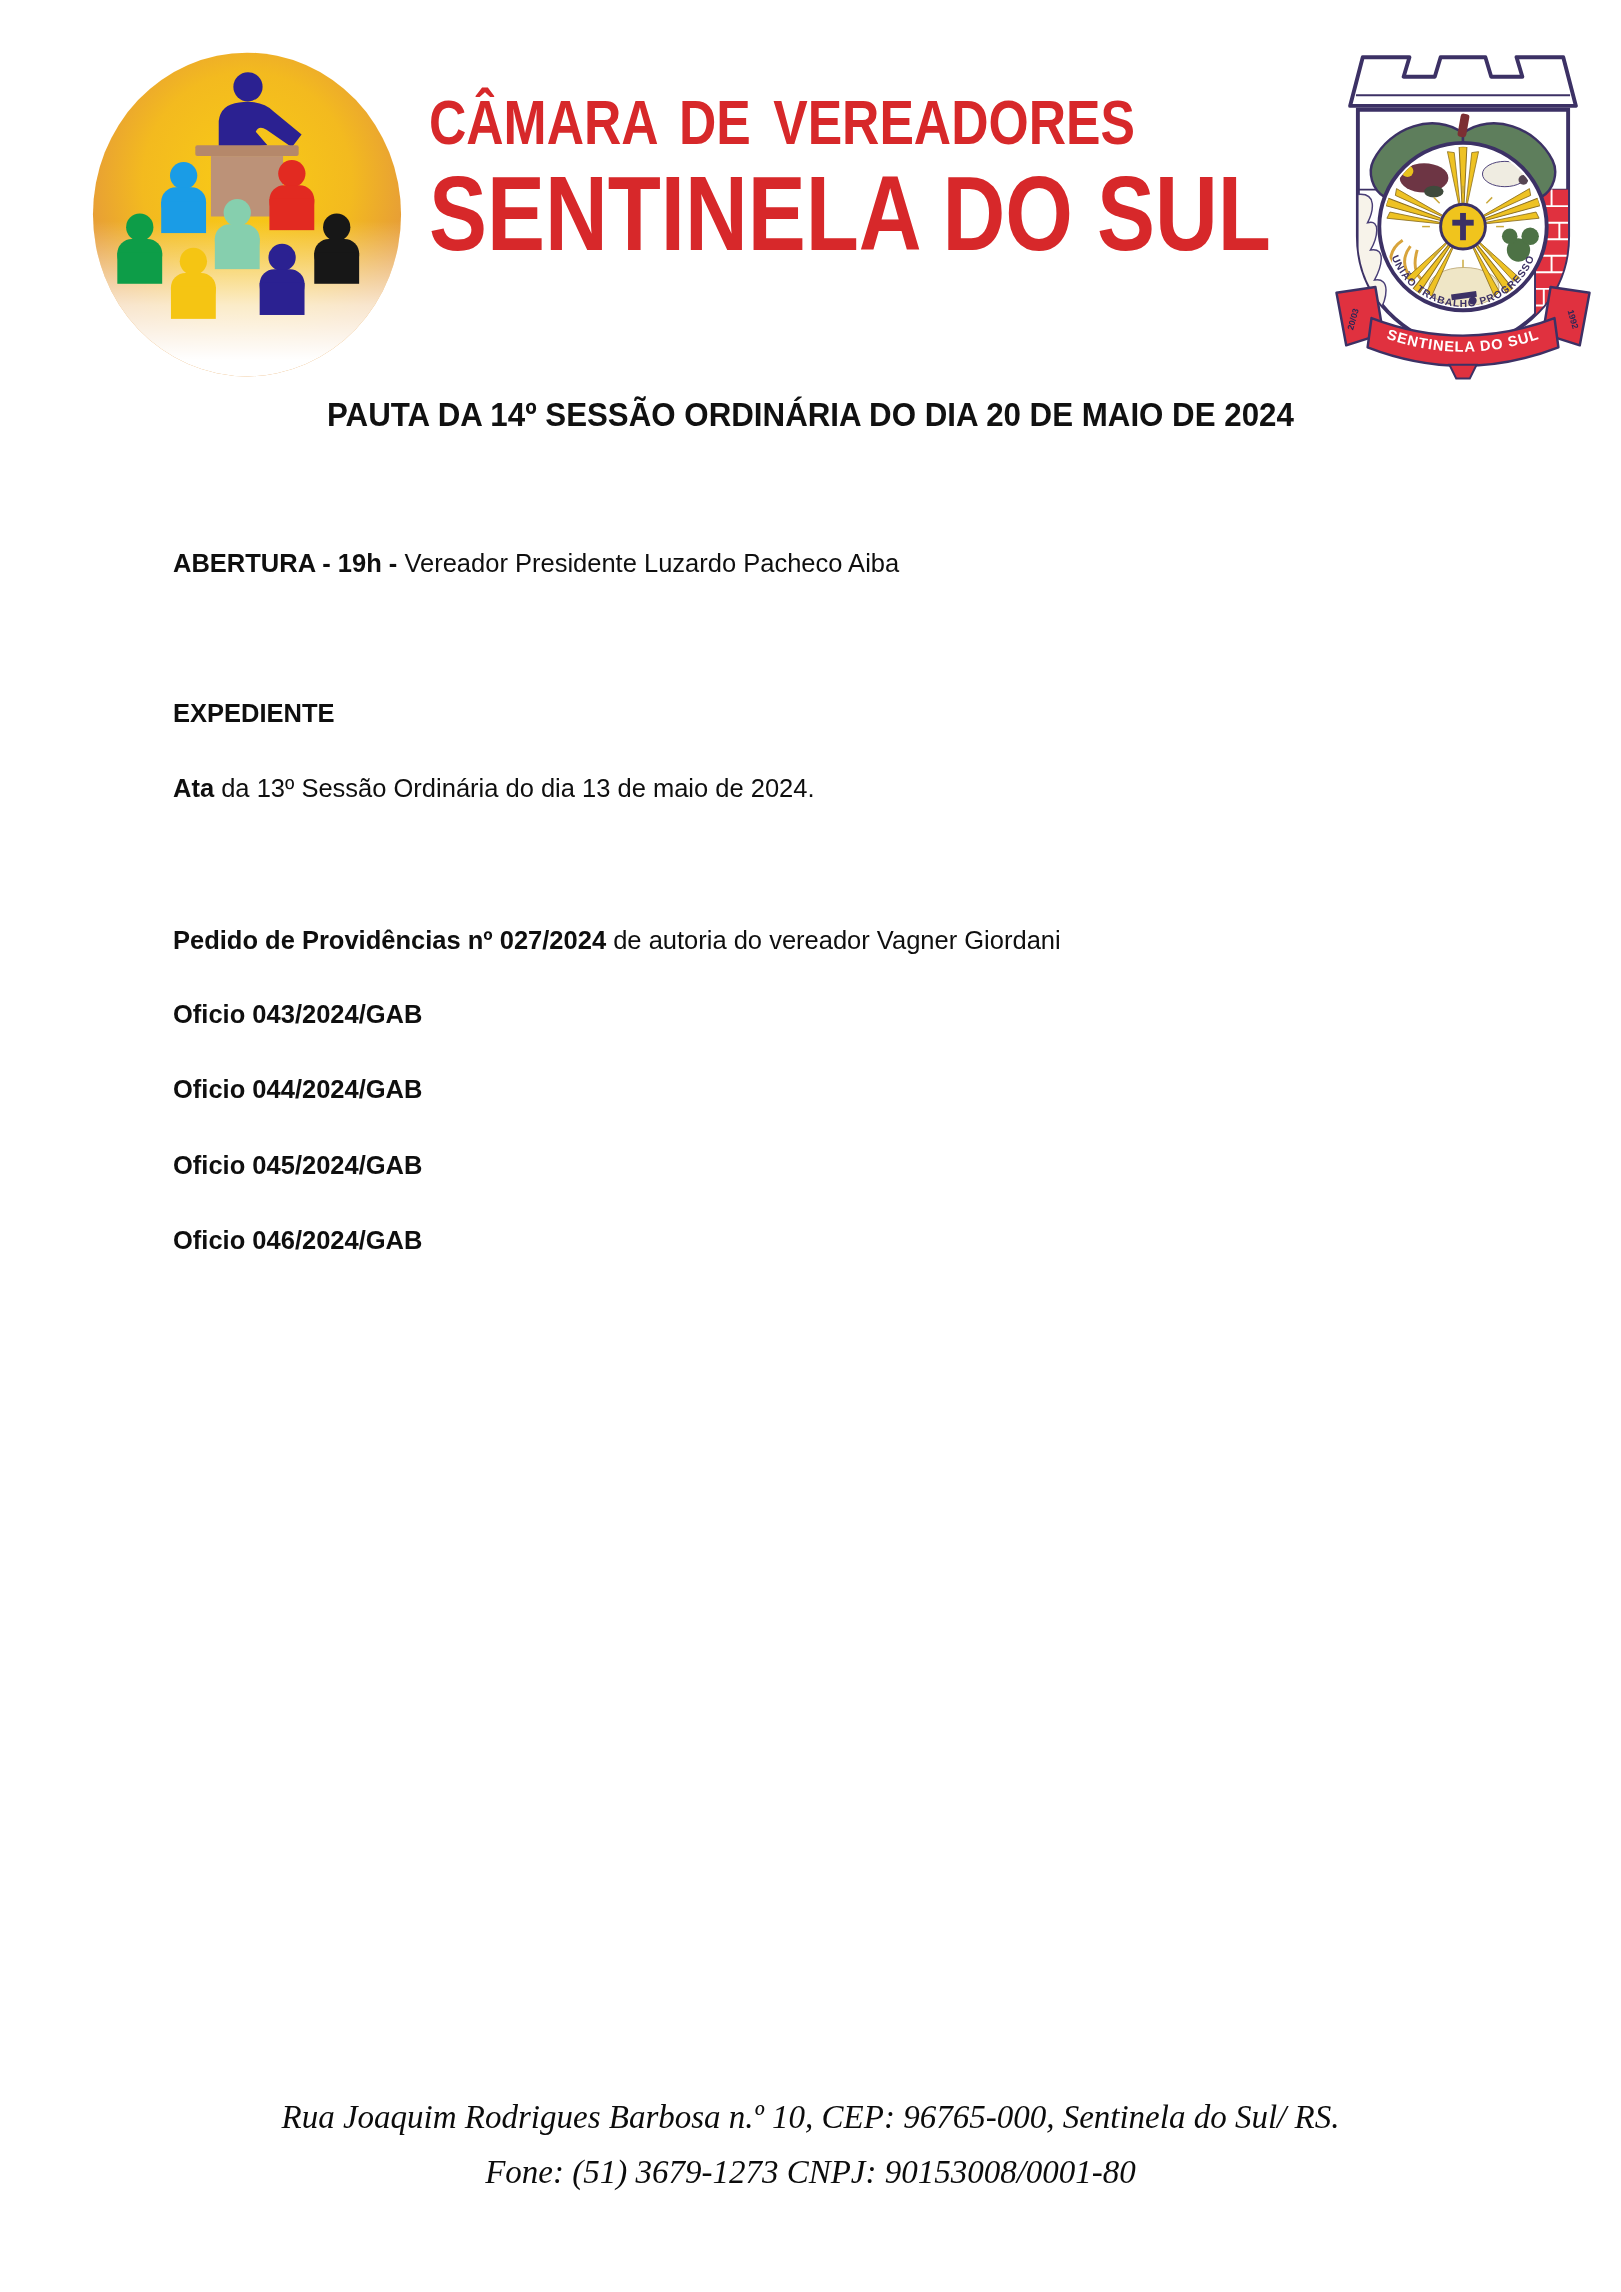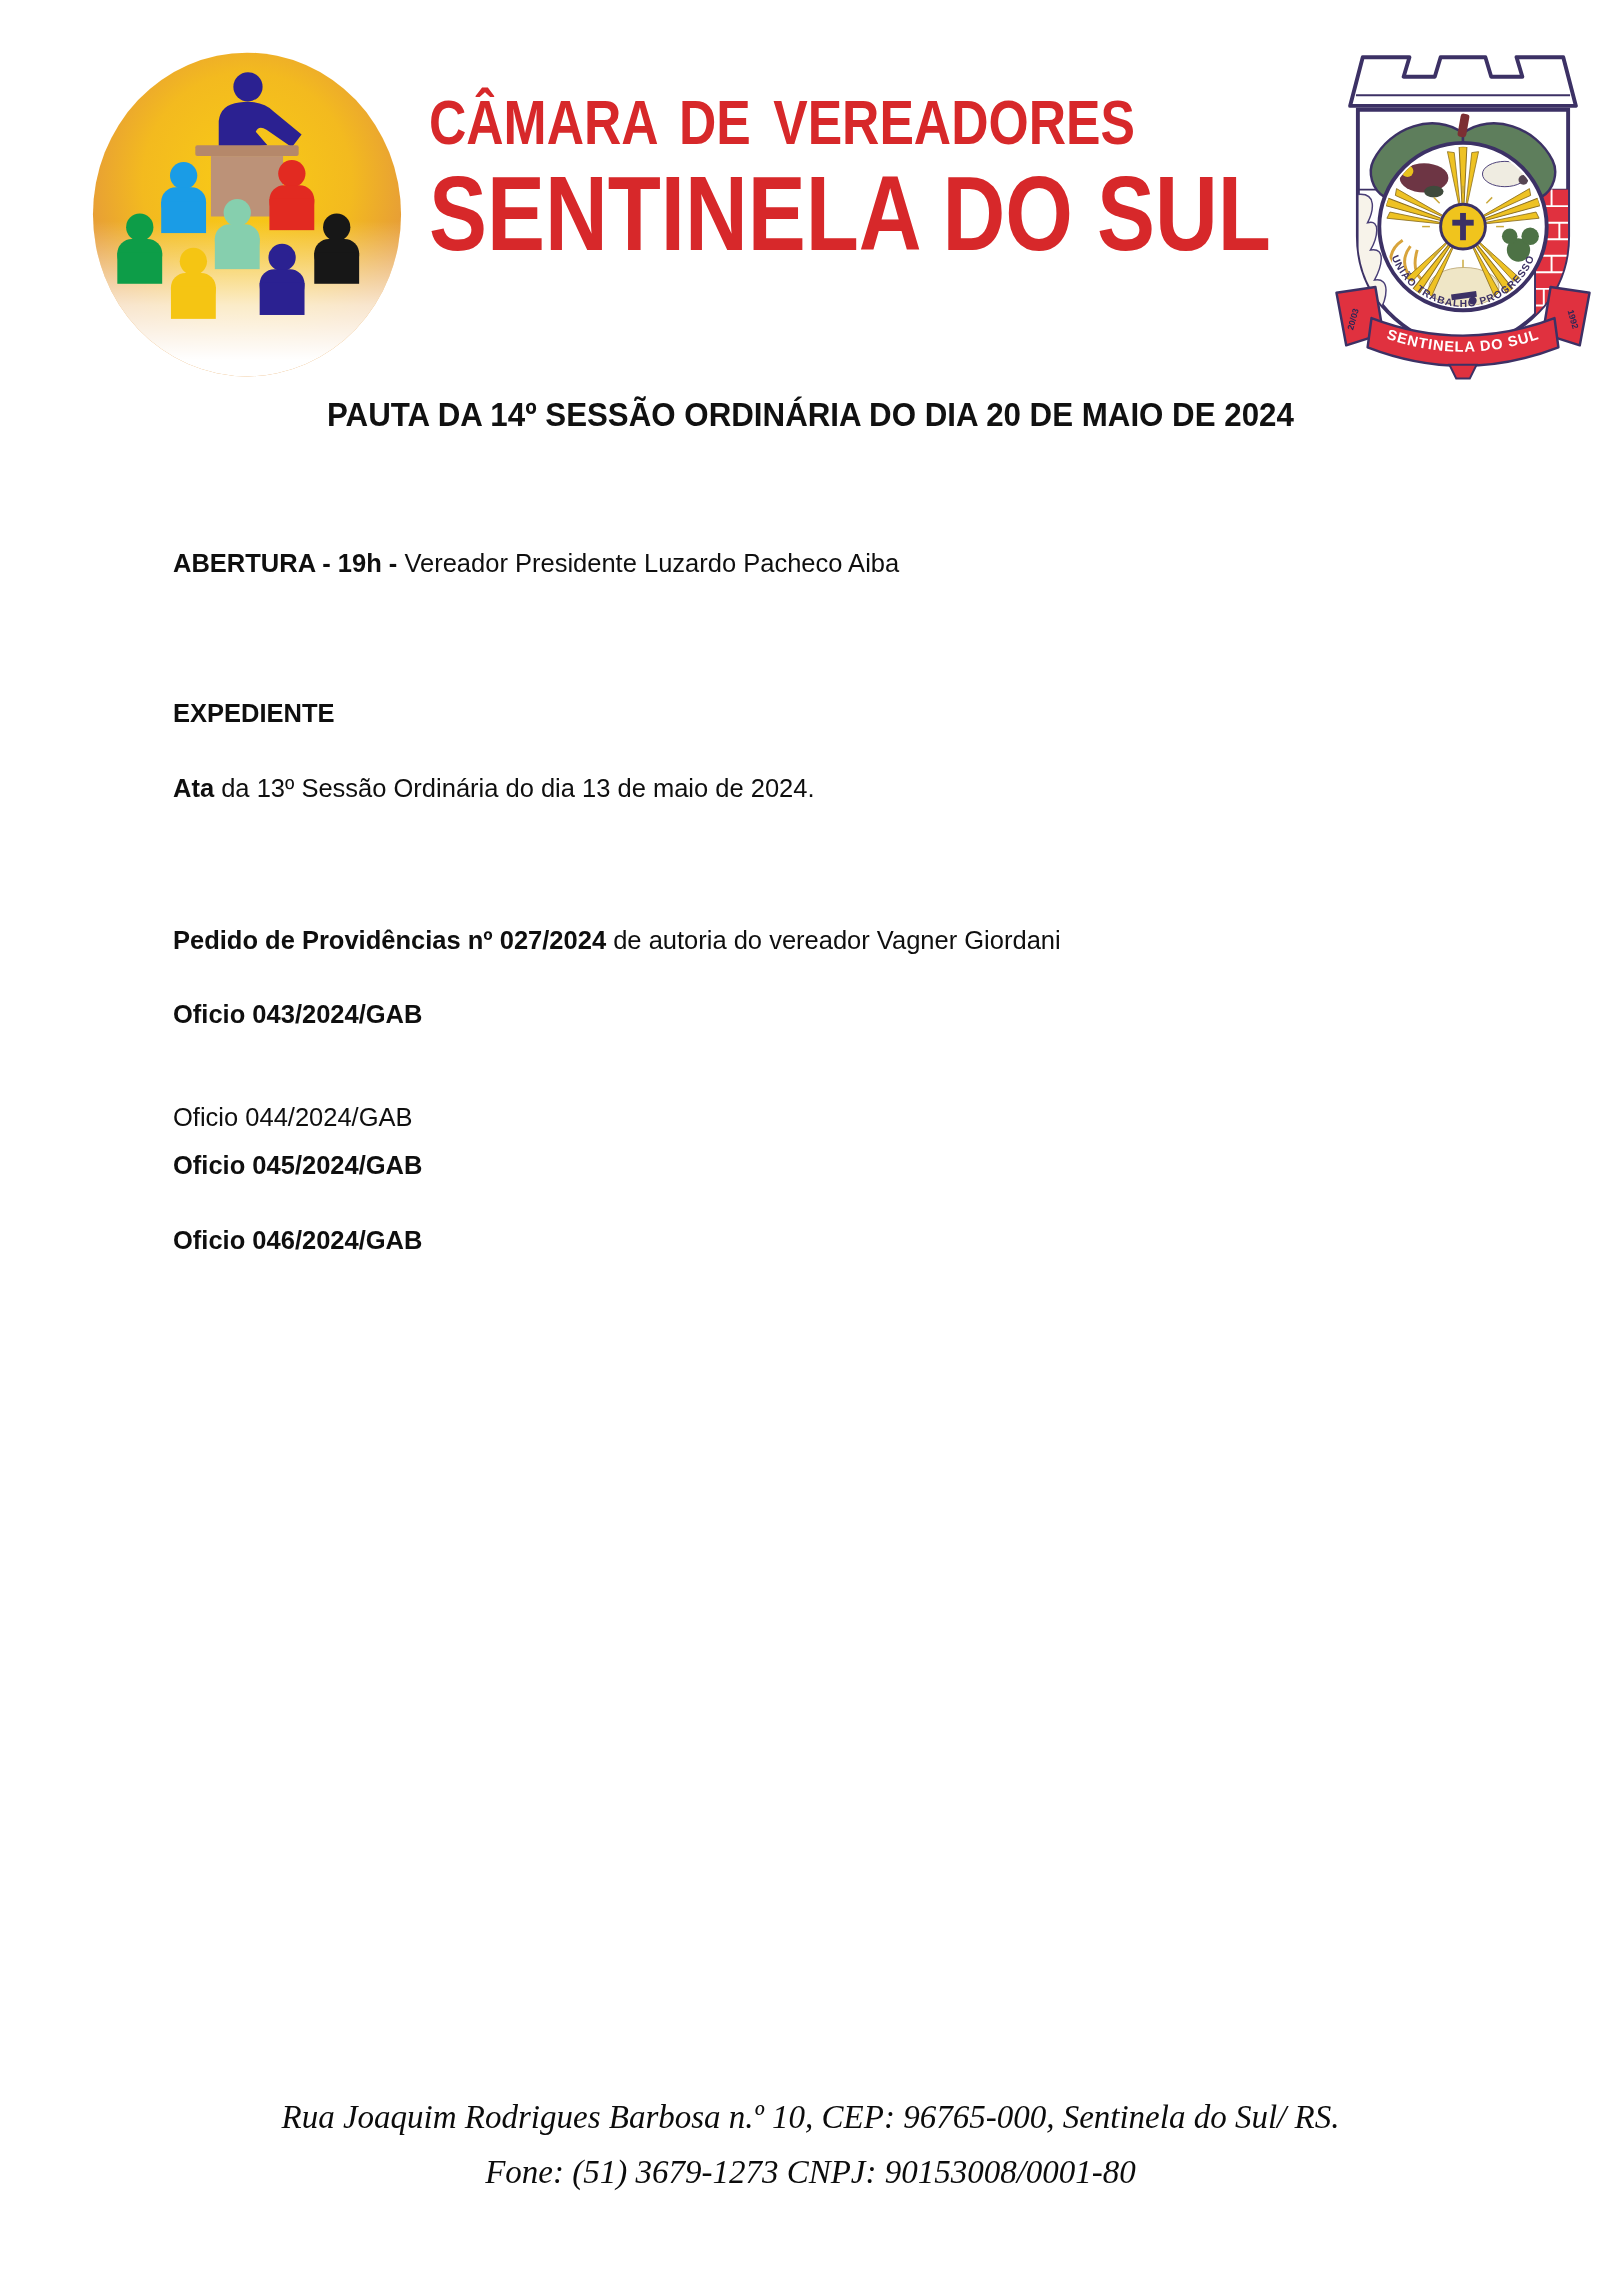--- a/index.html
+++ b/index.html
@@ -22,21 +22,21 @@
   .doc-title{position:absolute;top:395px;left:0;width:100%;text-align:center;
     font-size:34px;font-weight:bold;white-space:nowrap;}
   .doc-title .tsqueeze{display:inline-block;transform:scaleX(.92);transform-origin:center top;}
   .para{position:absolute;left:173px;font-size:25.5px;line-height:33px;white-space:nowrap;color:#0f0f0f;}
   .para b{font-weight:bold;margin-top:48px;}
   .p-abertura{top:547px;}
   .p-expediente{top:697px;font-weight:bold;}
   .p-ata{top:772px;}
   .p-pedido{top:924px;}
   .p-of1{top:998px;font-weight:bold;}
-  .p-of2{top:1073px;font-weight:normal;margin-top:28px;}
+  .p-of2{top:1073px;font-weight:bold;}
   .p-of3{top:1149px;font-weight:bold;}
   .p-of4{top:1224px;font-weight:bold;}
   .p-encerramento{top:1412px;}
   
   .footer-line{position:absolute;left:0;width:100%;text-align:center;
     font-family:"Liberation Serif",serif;font-style:italic;font-size:33px;
     color:#0c0c0c;white-space:nowrap;}
   .f-line1{top:2099px;}
   .f-line2{top:2154px;}
 </style>

